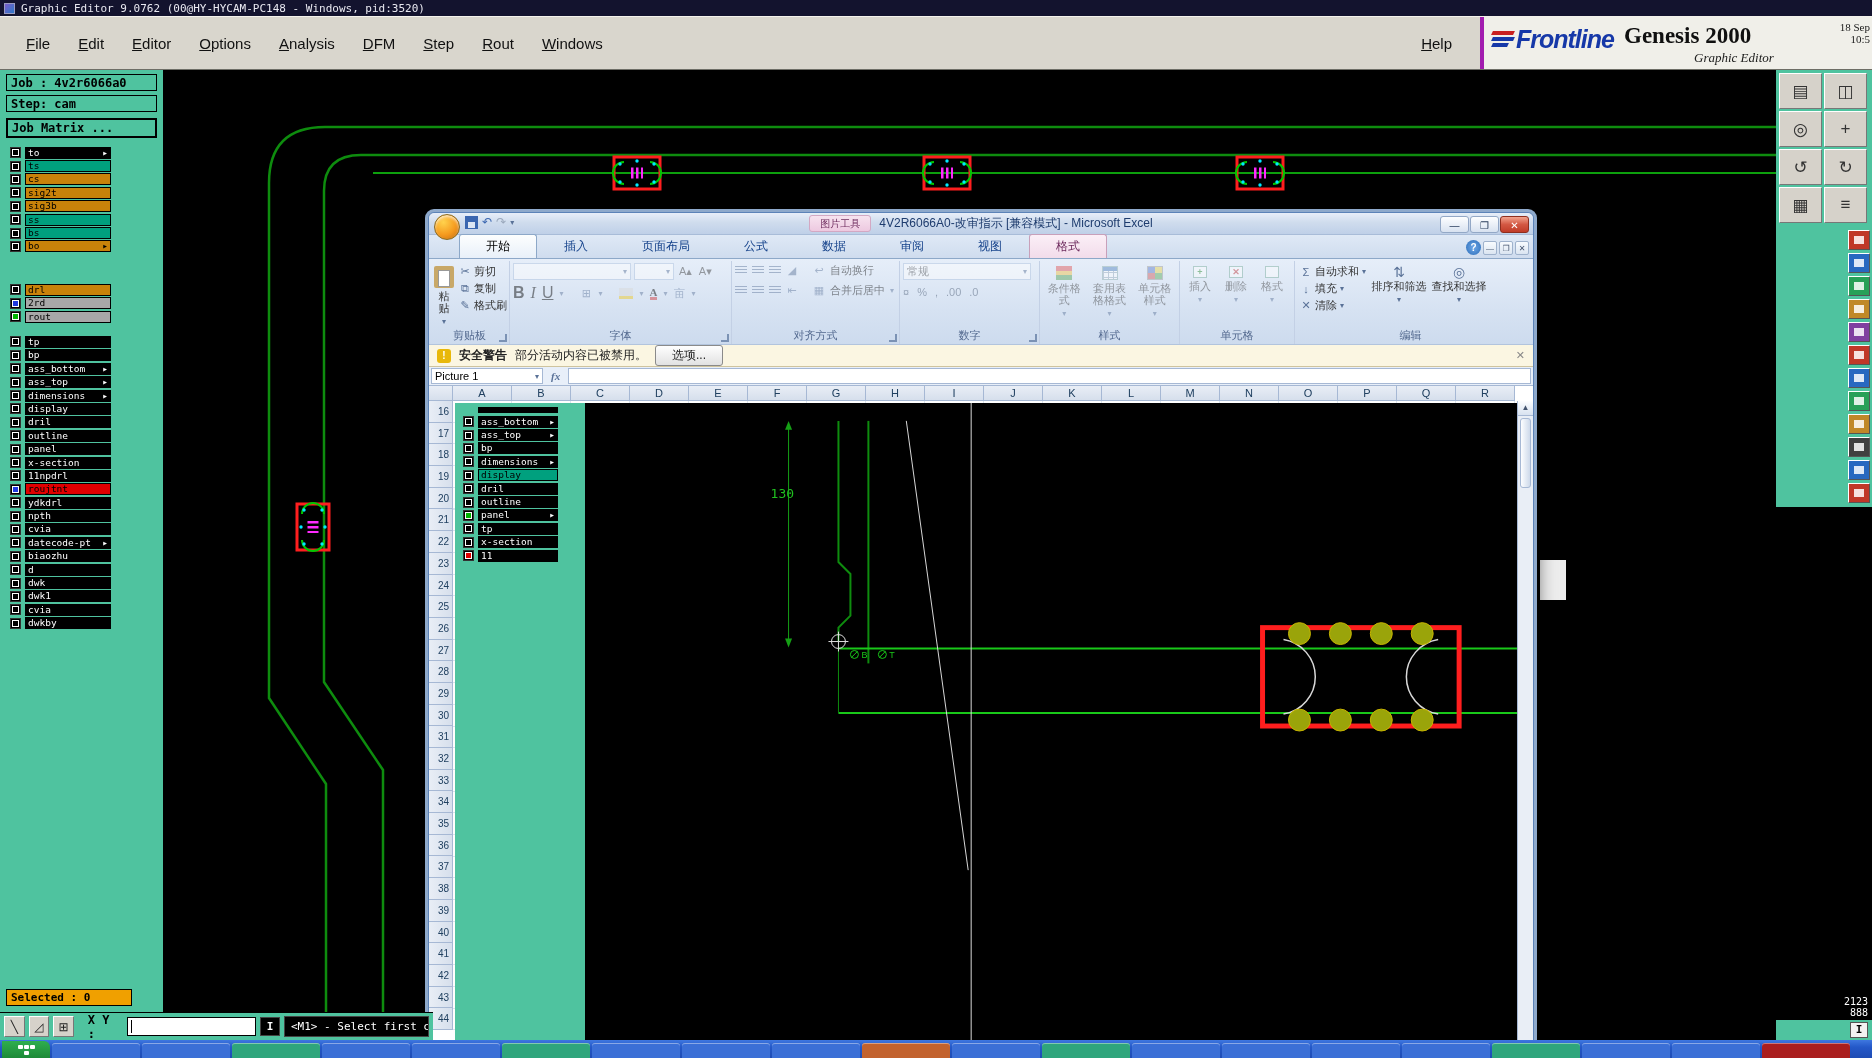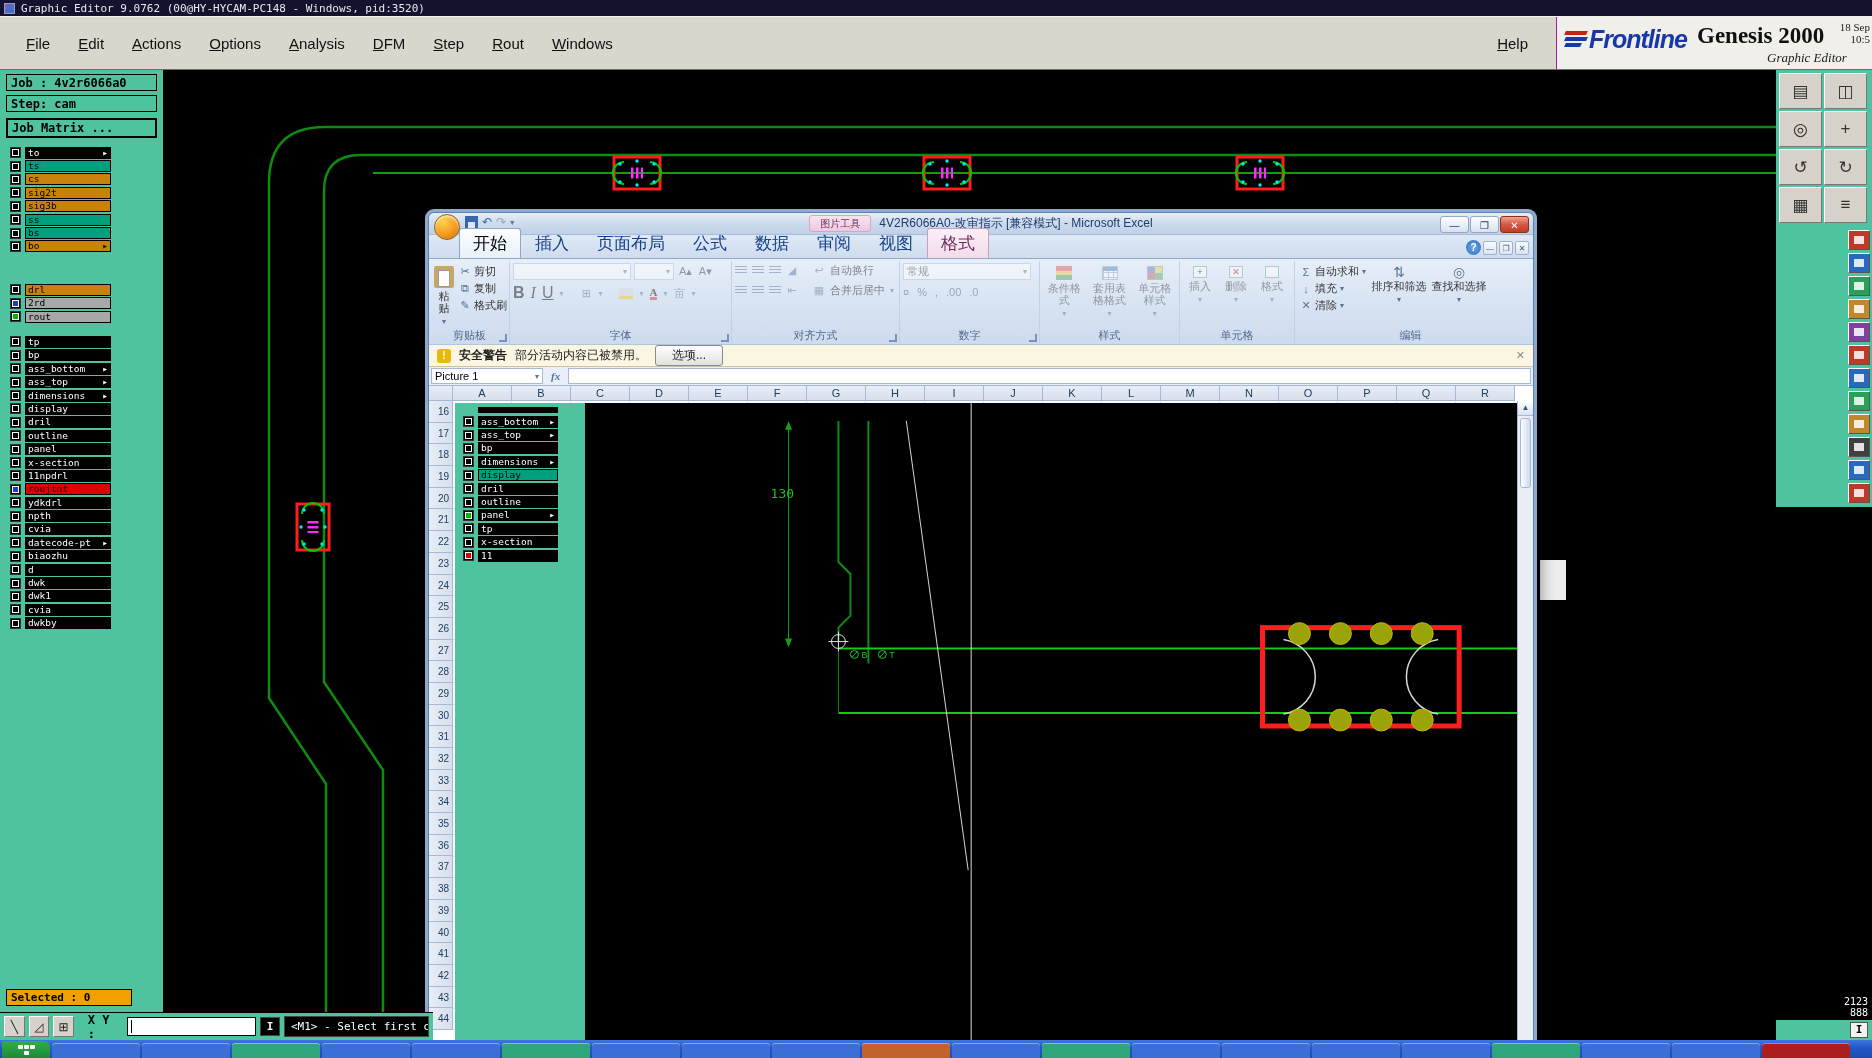--- a/index.html
+++ b/index.html
@@ -18,21 +18,21 @@
   #g-title .app-ico { width:11px; height:11px; background:linear-gradient(135deg,#7a5cc8,#2d7ac8); border:1px solid #9a9ac0; }
   #g-menubar {
     position:absolute; left:0; top:16px; width:100%; height:54px;
     background:#d9d6cd; border-top:1px solid #f4f2ec; border-bottom:1px solid #6e6e66;
     display:flex; align-items:center;
   }
   .menu { display:inline-block; font-size:15px; color:#111; padding:4px 2px; margin-left:24px; cursor:default; }
   .menu::first-letter { text-decoration:underline; }
   #help-menu { margin-left:auto; margin-right:26px; }
   #g-brand {
-    width:316px; height:100%; background:#f0efe9; border-left:1px solid #a21caf;
+    width:392px; height:100%; background:#f0efe9; border-left:4px solid #a21caf;
     position:relative; overflow:hidden; flex:none;
   }
   #brand-bars { position:absolute; left:8px; top:14px; width:22px; height:20px; }
   #brand-bars span { display:block; height:4px; margin-bottom:2px; transform:skewX(-25deg); }
   #brand-bars span:nth-child(1){ background:#c82020; }
   #brand-bars span:nth-child(2){ background:#1638a8; }
   #brand-bars span:nth-child(3){ background:#1638a8; width:16px; }
   #brand-name { position:absolute; left:32px; top:8px; font:italic 800 25px "Liberation Sans",sans-serif; color:#1638a8; letter-spacing:-1px; }
   #brand-product { position:absolute; left:140px; top:6px; font:bold 23px "Liberation Serif",serif; color:#101010; }
   #brand-edition { position:absolute; left:196px; top:33px; font:italic 13px "Liberation Serif",serif; color:#202020;margin-left:14px; }
@@ -126,21 +126,21 @@
   }
   .ttl-main { font-size:12px; color:#1e3c6e; }
   #xl-winbtns { position:absolute; right:4px; top:3px; display:flex; gap:1px; }
   .winbtn {
     width:29px; height:17px; font-size:10px; color:#2a3e5c; text-align:center; line-height:17px;
     background:linear-gradient(#fdfeff,#d8e2f0); border:1px solid #93a8c6; border-radius:3px;
   }
   .winbtn.close { background:linear-gradient(#f2a38d,#d35843 50%,#c03c28); color:#fff; border-color:#8e2e1e; }
 
   #xl-tabs { height:24px; flex:none; background:linear-gradient(#dfe9f6,#cfdcee); display:flex; align-items:flex-end; padding-left:30px; position:relative; border-bottom:1px solid #8da8c8; }
-  .tab { font-size:17px; color:#15428b; padding:3px 13px; border:1px solid transparent; border-bottom:none; border-radius:3px 3px 0 0; cursor:default; }
+  .tab { font-size:12px; color:#15428b; padding:3px 26px; border:1px solid transparent; border-bottom:none; border-radius:3px 3px 0 0; cursor:default; }
   .tab.active { background:linear-gradient(#fdfefe,#e8f0f9); border-color:#8da8c8; color:#000; }
   .tab.ctx { background:linear-gradient(#fbeff7,#f2dcea); border-color:#c8a0ba; color:#6e2c5e; }
   #ribbon-help { position:absolute; right:52px; bottom:3px; width:15px; height:15px; border-radius:50%; background:radial-gradient(#6fa8e8,#2b6cb8); color:#fff; font:bold 10px/15px "Liberation Sans",sans-serif; text-align:center; }
   #wb-ctrls { position:absolute; right:4px; bottom:3px; display:flex; gap:2px; }
   .wbbtn { width:14px; height:14px; font-size:8px; line-height:13px; text-align:center; color:#44546e; background:linear-gradient(#f8fbfe,#dbe5f1); border:1px solid #9fb2cc; border-radius:2px; }
 
   #xl-ribbon {
     height:86px; flex:none; background:linear-gradient(#e6eef9,#d6e2f2 60%,#cddbee);
     display:flex; padding:2px 1px 0 1px; position:relative; border-bottom:1px solid #b2c4dd;
   }
@@ -220,21 +220,21 @@
   <div id="g-title">
     <span class="app-ico"></span>
     <span>Graphic Editor 9.0762 (00@HY-HYCAM-PC148 - Windows, pid:3520)</span>
   </div>
 
   <div id="g-menubar">
     <div style="display:flex;">
 
     <span class="menu">File</span>
         <span class="menu">Edit</span>
-        <span class="menu">Actions</span>
+        <span class="menu">Editor</span>
         <span class="menu">Options</span>
         <span class="menu">Analysis</span>
         <span class="menu">DFM</span>
         <span class="menu">Step</span>
         <span class="menu">Rout</span>
         <span class="menu">Windows</span>
       </div>
     <span class="menu" id="help-menu">Help</span>
     <div id="g-brand">
       <span id="brand-bars">

